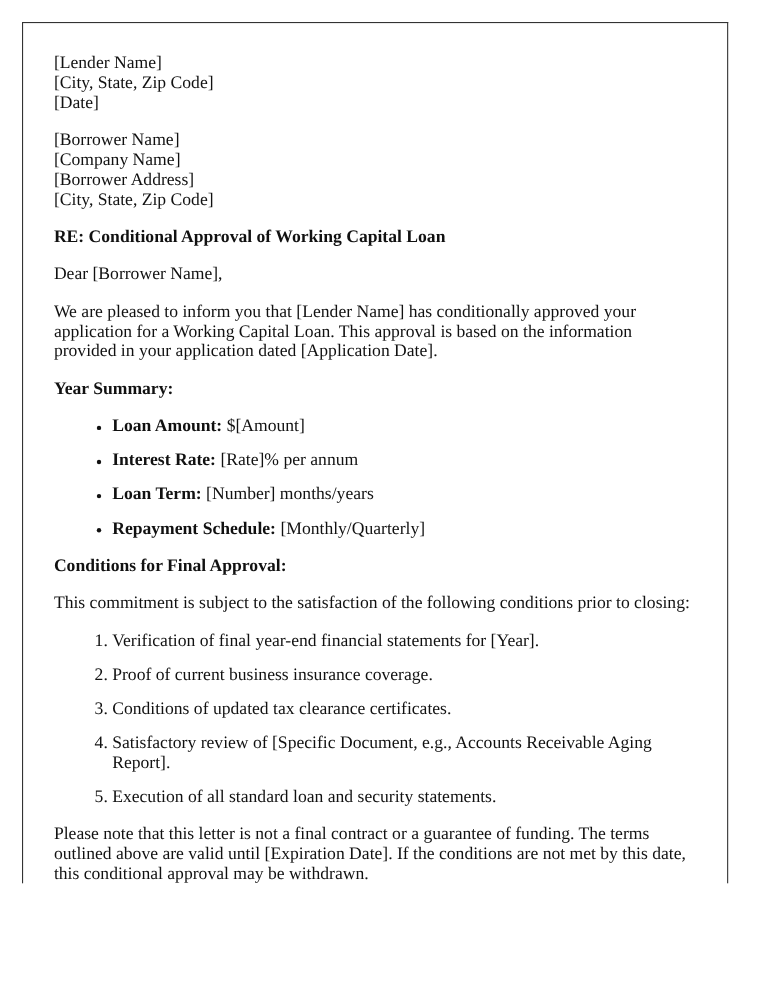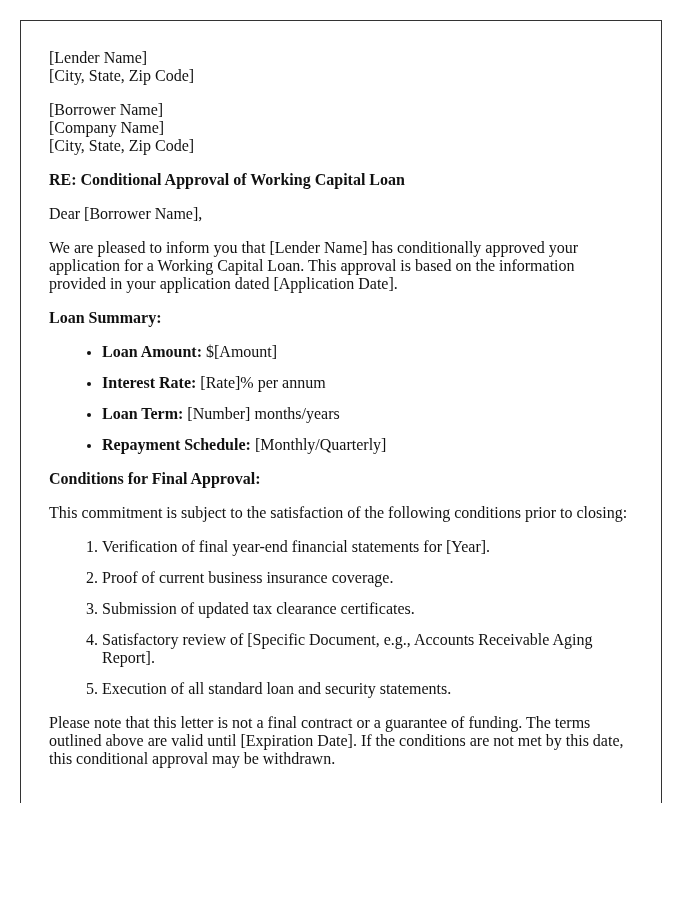--- a/index.html
+++ b/index.html
@@ -42,51 +42,53 @@
     ul li::marker { font-size: 14px; }
   </style>
 </head>
 <body>
 
 <div class="letter">
 
   <div class="block">
     <span class="line">[Lender Name]</span>
     <span class="line">[City, State, Zip Code]</span>
+    <span class="line">[Date]</span>
   </div>
 
   <div class="block">
     <span class="line">[Borrower Name]</span>
     <span class="line">[Company Name]</span>
+    <span class="line">[Borrower Address]</span>
     <span class="line">[City, State, Zip Code]</span>
   </div>
 
   <p class="block bold">RE: Conditional Approval of Working Capital Loan</p>
 
   <p class="block">Dear [Borrower Name],</p>
 
   <p class="block">We are pleased to inform you that [Lender Name] has conditionally approved your application for a Working Capital Loan. This approval is based on the information provided in your application dated [Application Date].</p>
 
-  <p class="block bold">Loan Summary:</p>
+  <p class="block bold">Year Summary:</p>
 
   <ul>
     <li><strong>Loan Amount:</strong><span> $[Amount]</span></li>
     <li><strong>Interest Rate:</strong><span> [Rate]% per annum</span></li>
     <li><strong>Loan Term:</strong><span> [Number] months/years</span></li>
     <li><strong>Repayment Schedule:</strong><span> [Monthly/Quarterly]</span></li>
   </ul>
 
   <p class="block bold">Conditions for Final Approval:</p>
 
   <p class="block">This commitment is subject to the satisfaction of the following conditions prior to closing:</p>
 
   <ol>
     <li>Verification of final year-end financial statements for [Year].</li>
     <li>Proof of current business insurance coverage.</li>
-    <li>Submission of updated tax clearance certificates.</li>
+    <li>Conditions of updated tax clearance certificates.</li>
     <li>Satisfactory review of [Specific Document, e.g., Accounts Receivable Aging Report].</li>
     <li>Execution of all standard loan and security statements.</li>
   </ol>
 
   <p class="block">Please note that this letter is not a final contract or a guarantee of funding. The terms outlined above are valid until [Expiration Date]. If the conditions are not met by this date, this conditional approval may be withdrawn.</p>
 
 
 </div>
 
 </body></html>

